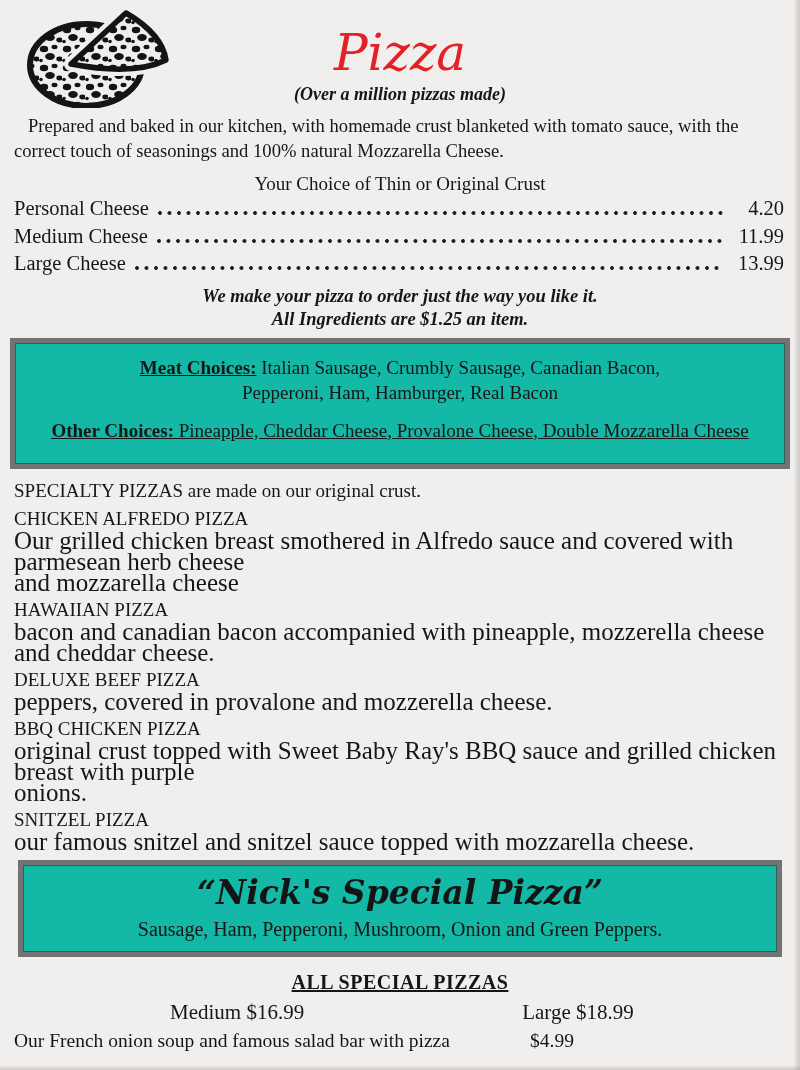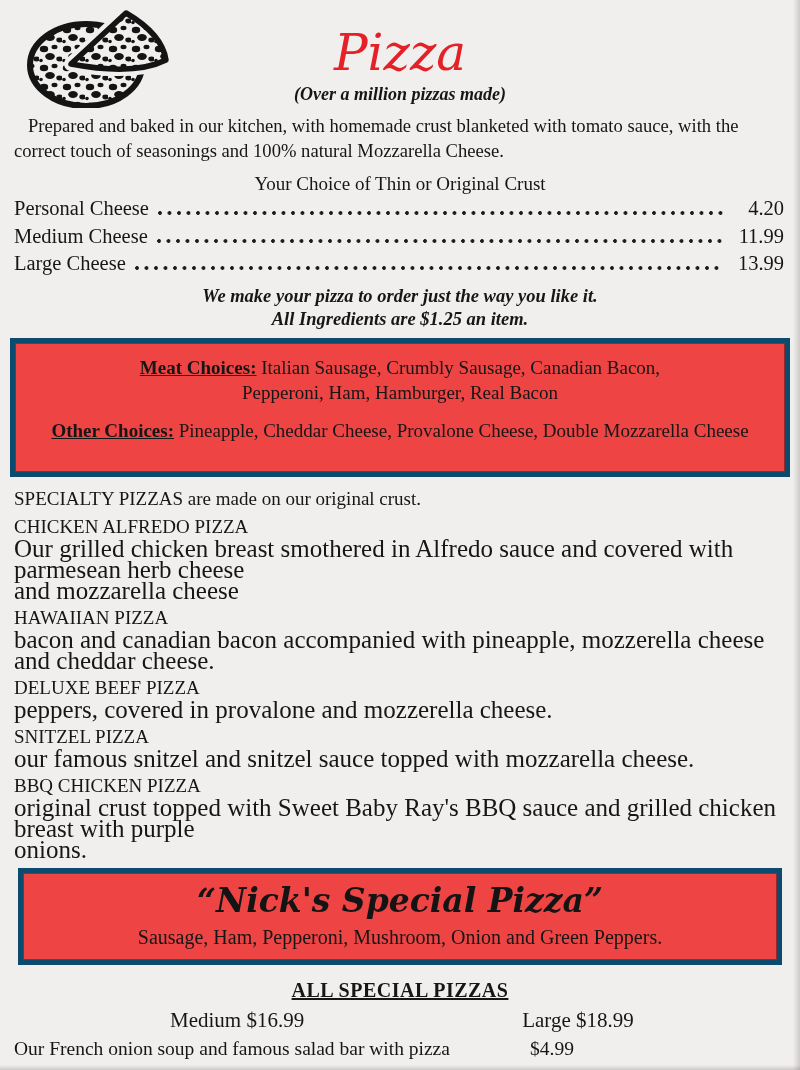--- a/index.html
+++ b/index.html
@@ -63,27 +63,27 @@
     background-image: radial-gradient(circle at 2px 2px, #1b1b1b 1.55px, rgba(0,0,0,0) 2.2px);
     background-size: 9.5px 4px;
     background-repeat: repeat-x;
   }
   .item-price { min-width: 56px; text-align: right; white-space: nowrap; }
 
   .note { text-align: center; font-weight: bold; font-style: italic; font-size: 18.5px; line-height: 23px; }
   .note.first { margin-top: 5px; }
 
   .red-box {
-    background: #ef4444;
-    border: 5px solid #0c4a6e;
+    background: #14b8a6;
+    border: 5px solid #737373;
     box-shadow: inset 0 0 0 1px rgba(70,25,25,0.55);
   }
   .choices-box { margin: 7px 10px 0; padding: 12px 24px 13px; text-align: center; font-size: 19px; }
   .box-group { margin-bottom: 13px; }
-  .box-group.last { margin-bottom: 16px; }
+  .box-group.last { margin-bottom: 8px; text-decoration: underline; }
   .box-line { margin: 0; line-height: 25px; }
   .box-label { font-weight: bold; text-decoration: underline; }
 
   .spec-intro { margin: 11px 14px 0; font-size: 19px; line-height: 22px; }
   .spec-item { margin: 6px 14px 0; }
   .spec-name { font-size: 19px; line-height: 22px; }
   .spec-desc { font-size: 25px; line-height: 21px; }
   .spec-desc div { margin: 0; }
 
   .nicks-box { margin: 8px 18px 0; padding: 6px 12px 10px; text-align: center; }
@@ -202,31 +202,31 @@
   </div>
 
   <div class="spec-item">
     <div class="spec-name">DELUXE BEEF PIZZA</div>
     <div class="spec-desc">
       <div>peppers, covered in provalone and mozzerella cheese.</div>
     </div>
   </div>
 
   <div class="spec-item">
-    <div class="spec-name">SNITZEL PIZZA</div>
-    <div class="spec-desc">
-      <div>our famous snitzel and snitzel sauce topped with mozzarella cheese.</div>
-    </div>
-  </div>
-
-  <div class="spec-item">
     <div class="spec-name">BBQ CHICKEN PIZZA</div>
     <div class="spec-desc">
       <div>original crust topped with Sweet Baby Ray's BBQ sauce and grilled chicken breast with purple</div>
       <div>onions.</div>
+    </div>
+  </div>
+
+  <div class="spec-item">
+    <div class="spec-name">SNITZEL PIZZA</div>
+    <div class="spec-desc">
+      <div>our famous snitzel and snitzel sauce topped with mozzarella cheese.</div>
     </div>
   </div>
 
   <div class="red-box nicks-box">
     <div class="nicks-title">“Nick's Special Pizza”</div>
     <div class="nicks-desc">Sausage, Ham, Pepperoni, Mushroom, Onion and Green Peppers.</div>
   </div>
 
   <div class="specials-heading">ALL SPECIAL PIZZAS</div>
   <div class="specials-row">

